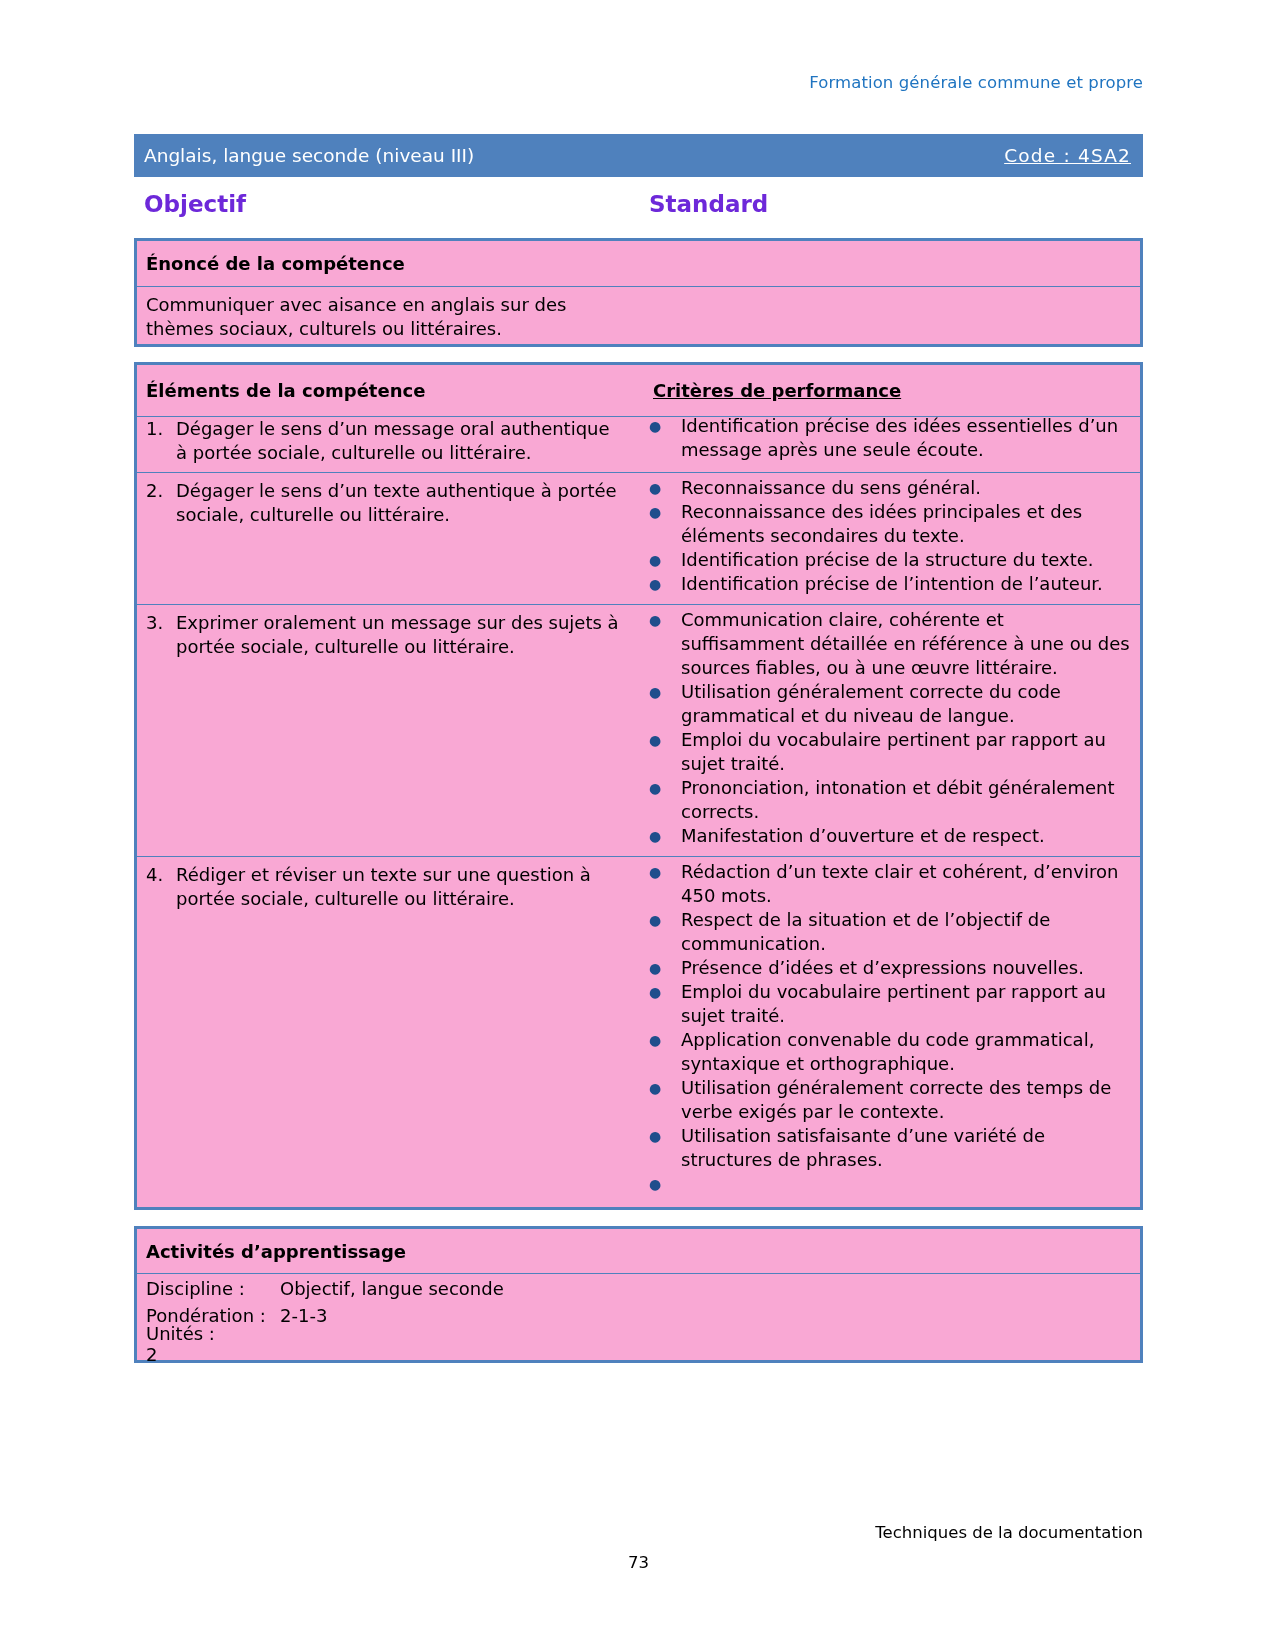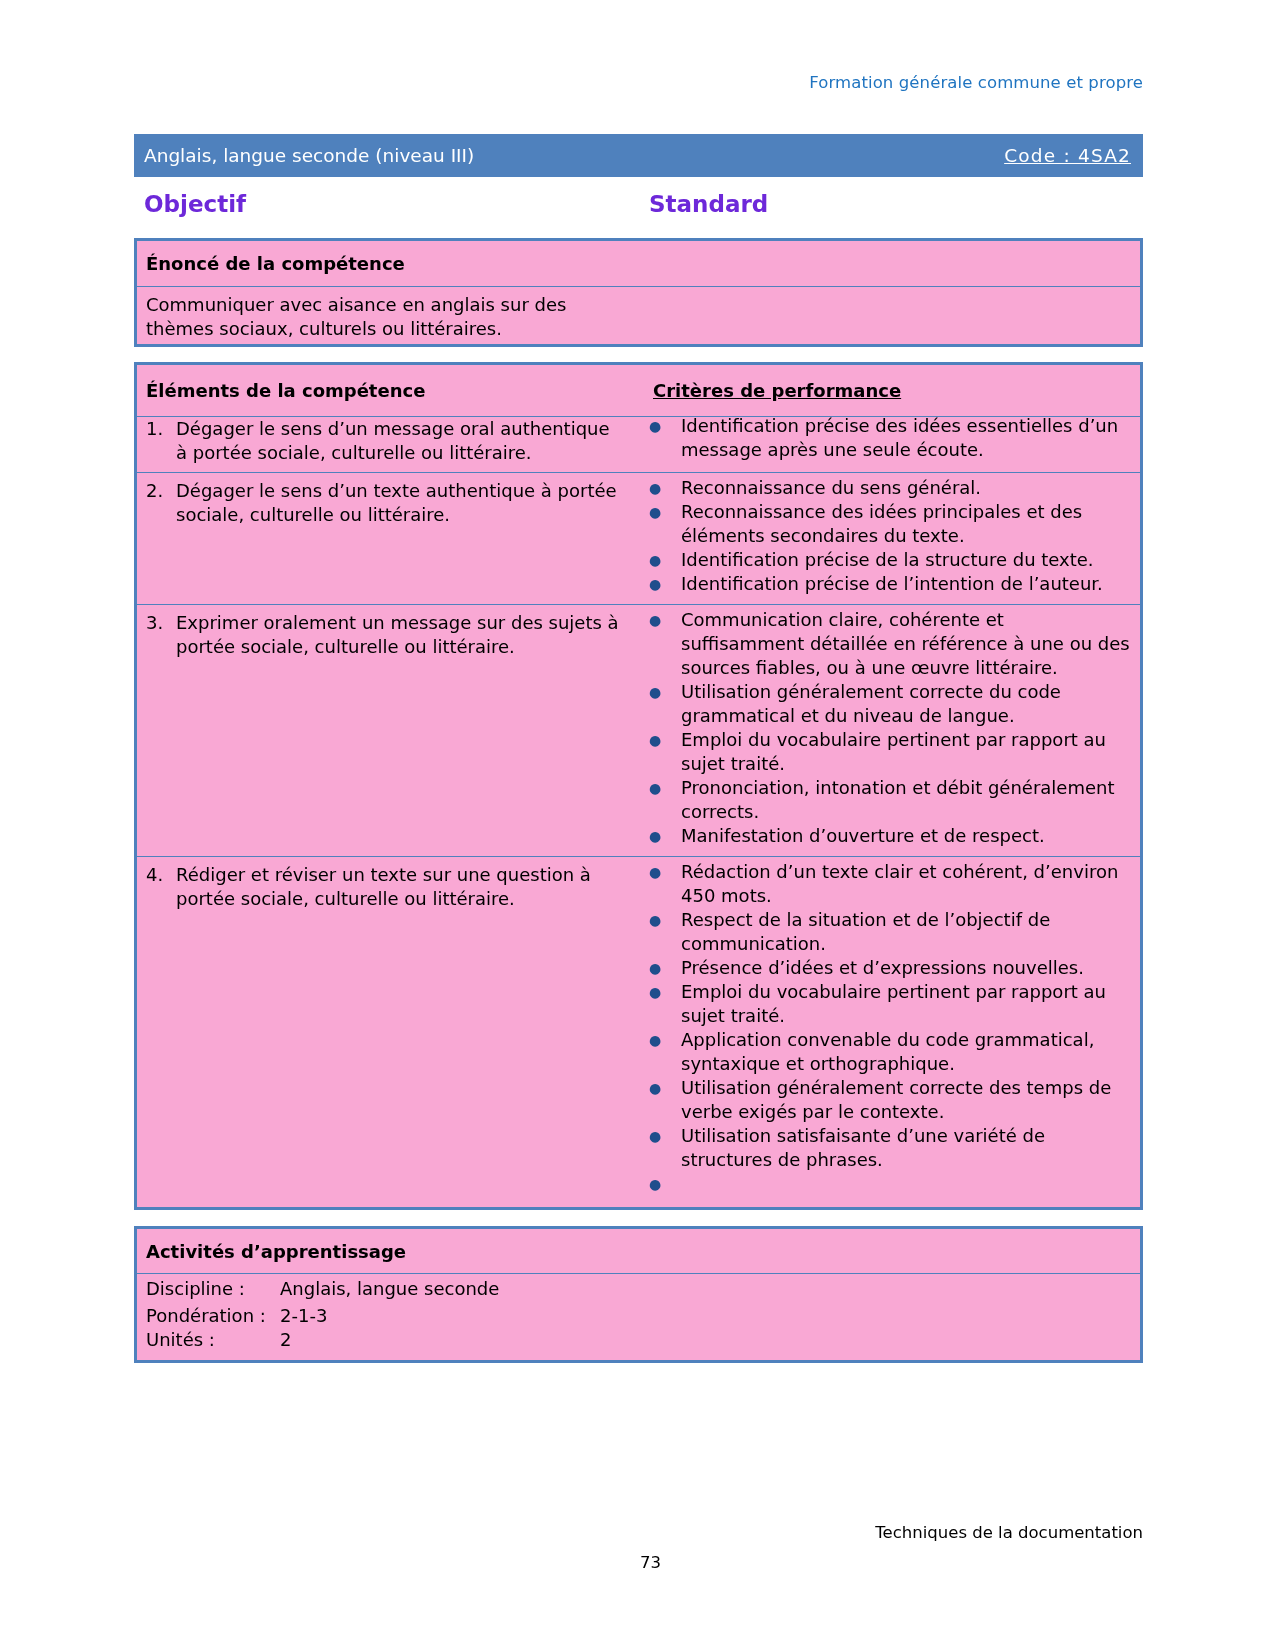--- a/index.html
+++ b/index.html
@@ -18,21 +18,21 @@
   .row { position:absolute; left:0; right:0; border-top:1.5px solid #4f81bd; box-sizing:border-box; }
   .row:first-child { border-top:none; }
   .elem { position:absolute; left:9px; width:475px; font-size:18px; line-height:24px; display:flex; }
   .elem .num { width:30px; flex:none; }
   .crit { position:absolute; left:508px; width:485px; font-size:18px; line-height:24px; margin:0; padding:0; list-style:none; }
   .crit li { display:flex; }
   .crit .bullet { width:36px; flex:none; color:#1f4e8c; font-size:14px; line-height:24px; padding-left:4px; box-sizing:border-box; }
   .act-line { position:absolute; left:9px; font-size:18px; display:flex; }
   .act-line .lab { width:134px; }
   .footer-title { top:1523px; right:132px; font-size:16.5px; white-space:nowrap; }
-  .page-num { top:1553px; left:628px; font-size:16.5px;margin-left:12px; }
+  .page-num { top:1553px; left:628px; font-size:16.5px; }
 </style>
 </head>
 <body>
 
 <div class="abs running-head">Formation générale commune et propre</div>
 
 <div class="abs course-bar">
   <span>Anglais, langue seconde (niveau III)</span>
   <span class="code">Code : 4SA2</span>
 </div>
@@ -158,26 +158,26 @@
           </li>
       </ul>
     </div>
   </div>
 </div>
 
 <div class="abs box" style="top:1226px; height:137px;">
   <div class="box-head" style="height:45px;">Activités d’apprentissage</div>
   <div class="act-line" style="top:49px;">
     <span class="lab">Discipline :</span>
-    <span>Anglais, langue seconde</span>
+    <span>Objectif, langue seconde</span>
   </div>
   <div class="act-line" style="top:76px;">
     <span class="lab">Pondération :</span>
     <span>2-1-3</span>
   </div>
-  <div class="act-line" style="top:100px;">
+  <div class="act-line" style="top:94px;flex-direction:column;">
     <span class="lab">Unités :</span>
     <span>2</span>
   </div>
 </div>
 
 <div class="abs footer-title">Techniques de la documentation</div>
 <div class="abs page-num">73</div>
 
 </body></html>

